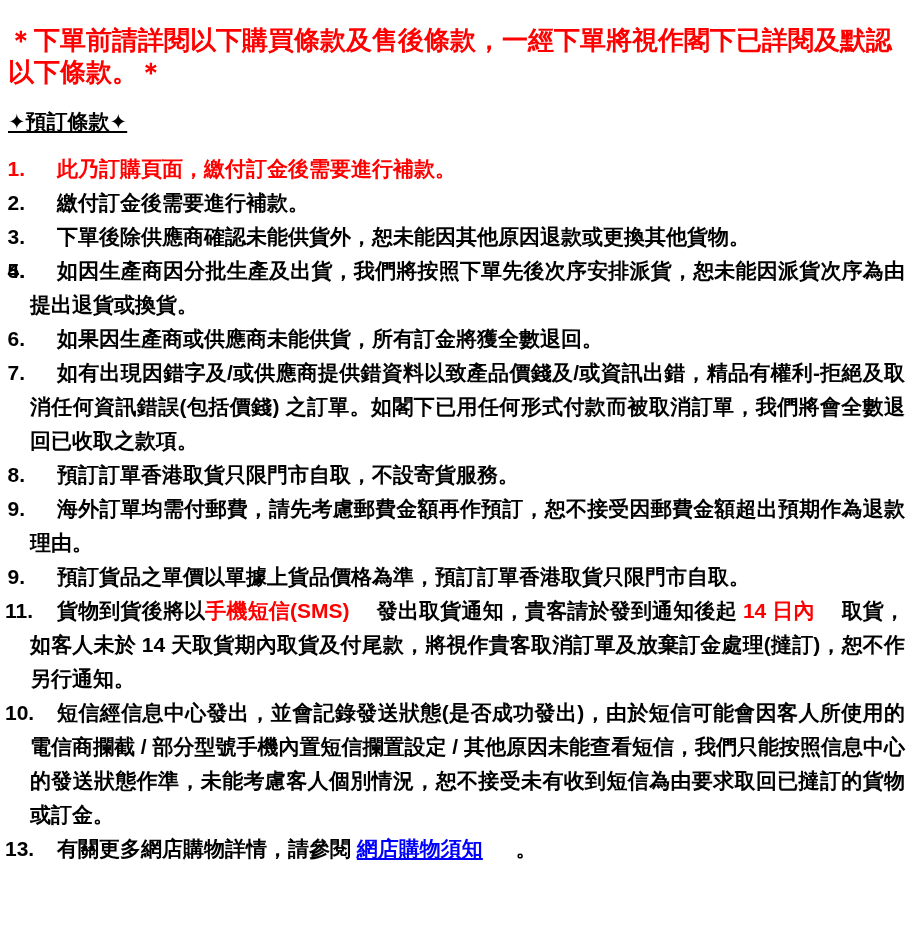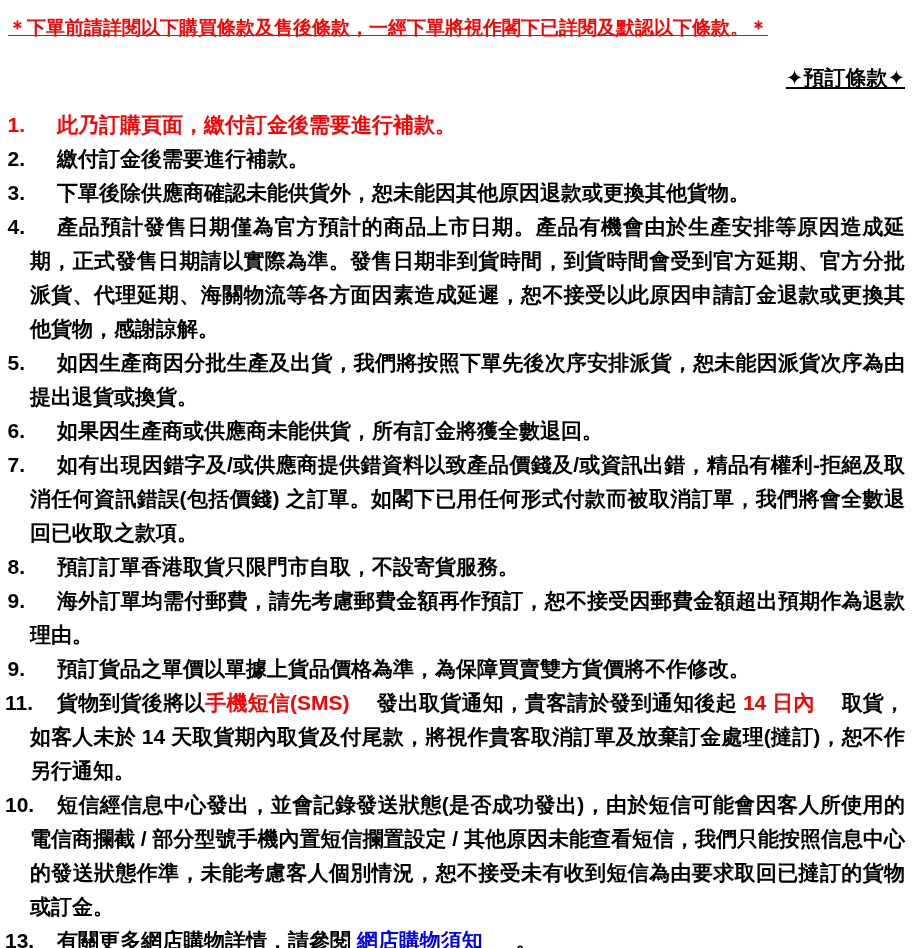--- a/index.html
+++ b/index.html
@@ -17,32 +17,30 @@
   }
   .page{
     width:913px;
     min-height:948px;
     box-sizing:border-box;
     padding:12px 8px 10px 5px;
     background:var(--bg);
   }
   .notice{
     color:var(--red);
-    text-decoration:underline;
-    font-size:19px;
+    font-size:26px;
     line-height:32px;
-    margin:0 0 18px 3px;
+    margin:12px 0 18px 3px;
   }
   .section-title{
     color:var(--text);
     text-decoration:underline;
     font-size:21px;
     line-height:32px;
     margin:0 0 14px 3px;
-    text-align:right;
   }
   .terms{
     font-size:21px;
     line-height:34px;
   }
   .term{
     position:relative;
     padding-left:25px;
     text-align:justify;
     text-justify:inter-ideograph;
@@ -71,24 +69,24 @@
 
 <div class="page">
   <p class="notice">＊下單前請詳閱以下購買條款及售後條款，一經下單將視作閣下已詳閱及默認以下條款。＊</p>
 
   <p class="section-title">✦預訂條款✦</p>
 
   <div class="terms">
       <div class="term red"><span class="num">1.</span><span class="term-text"><span class="seg-plain">此乃訂購頁面，繳付訂金後需要進行補款。</span></span></div>
       <div class="term"><span class="num">2.</span><span class="term-text"><span class="seg-plain">繳付訂金後需要進行補款。</span></span></div>
       <div class="term"><span class="num">3.</span><span class="term-text"><span class="seg-plain">下單後除供應商確認未能供貨外，恕未能因其他原因退款或更換其他貨物。</span></span></div>
-      <div class="term"><span class="num">4.</span><span class="term-text"><span class="seg-plain">產品預計發售日期僅為官方預計的商品上市日期。產品有機會由於生產安排等原因造成延期，正式發售日期請以實際為準。發售日期非到貨時間，到貨時間會受到官方延期、官方分批派貨、代理延期、海關物流等各方面因素造成延遲，恕不接受以此原因申請訂金退款或更換其他貨物，感謝諒解。</span></span></div>
+      <div class="term"><span class="num">4.</span></div>
       <div class="term"><span class="num">5.</span><span class="term-text"><span class="seg-plain">如因生產商因分批生產及出貨，我們將按照下單先後次序安排派貨，恕未能因派貨次序為由提出退貨或換貨。</span></span></div>
       <div class="term"><span class="num">6.</span><span class="term-text"><span class="seg-plain">如果因生產商或供應商未能供貨，所有訂金將獲全數退回。</span></span></div>
       <div class="term"><span class="num">7.</span><span class="term-text"><span class="seg-plain">如有出現因錯字及/或供應商提供錯資料以致產品價錢及/或資訊出錯，精品有權利-拒絕及取消任何資訊錯誤(包括價錢) 之訂單。如閣下已用任何形式付款而被取消訂單，我們將會全數退回已收取之款項。</span></span></div>
       <div class="term"><span class="num">8.</span><span class="term-text"><span class="seg-plain">預訂訂單香港取貨只限門市自取，不設寄貨服務。</span></span></div>
       <div class="term"><span class="num">9.</span><span class="term-text"><span class="seg-plain">海外訂單均需付郵費，請先考慮郵費金額再作預訂，恕不接受因郵費金額超出預期作為退款理由。</span></span></div>
-      <div class="term"><span class="num">9.</span><span class="term-text"><span class="seg-plain">預訂貨品之單價以單據上貨品價格為準，為保障買賣雙方貨價將不作修改。</span></span></div>
+      <div class="term"><span class="num">9.</span><span class="term-text"><span class="seg-plain">預訂貨品之單價以單據上貨品價格為準，預訂訂單香港取貨只限門市自取。</span></span></div>
       <div class="term"><span class="num">11.</span><span class="term-text"><span class="seg-plain">貨物到貨後將以</span><span class="seg-red-u">手機短信(SMS)</span><span class="seg-plain">發出取貨通知，貴客請於發到通知後起 </span><span class="seg-red-u">14 日內</span><span class="seg-plain">取貨，如客人未於 14 天取貨期內取貨及付尾款，將視作貴客取消訂單及放棄訂金處理(撻訂)，恕不作另行通知。</span></span></div>
       <div class="term"><span class="num">10.</span><span class="term-text"><span class="seg-plain">短信經信息中心發出，並會記錄發送狀態(是否成功發出)，由於短信可能會因客人所使用的電信商攔截 / 部分型號手機內置短信攔置設定 / 其他原因未能查看短信，我們只能按照信息中心的發送狀態作準，未能考慮客人個別情況，恕不接受未有收到短信為由要求取回已撻訂的貨物或訂金。</span></span></div>
       <div class="term"><span class="num">13.</span><span class="term-text"><span class="seg-plain">有關更多網店購物詳情，請參閱 </span><a href="#" class="seg-link">網店購物須知</a><span class="seg-plain"> 。</span></span></div>
     </div>
 </div>
 
 </body></html>

